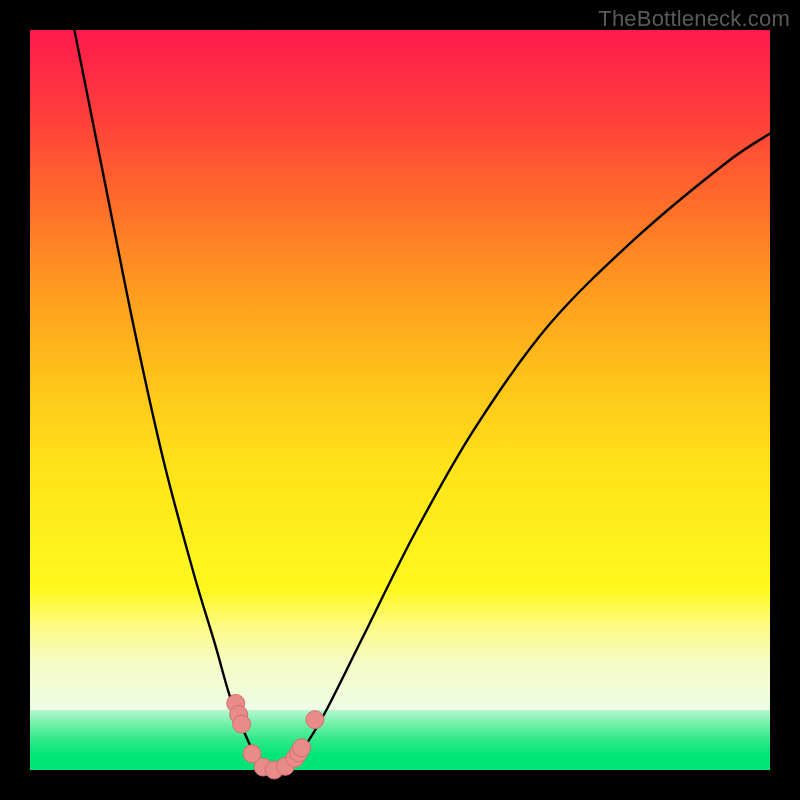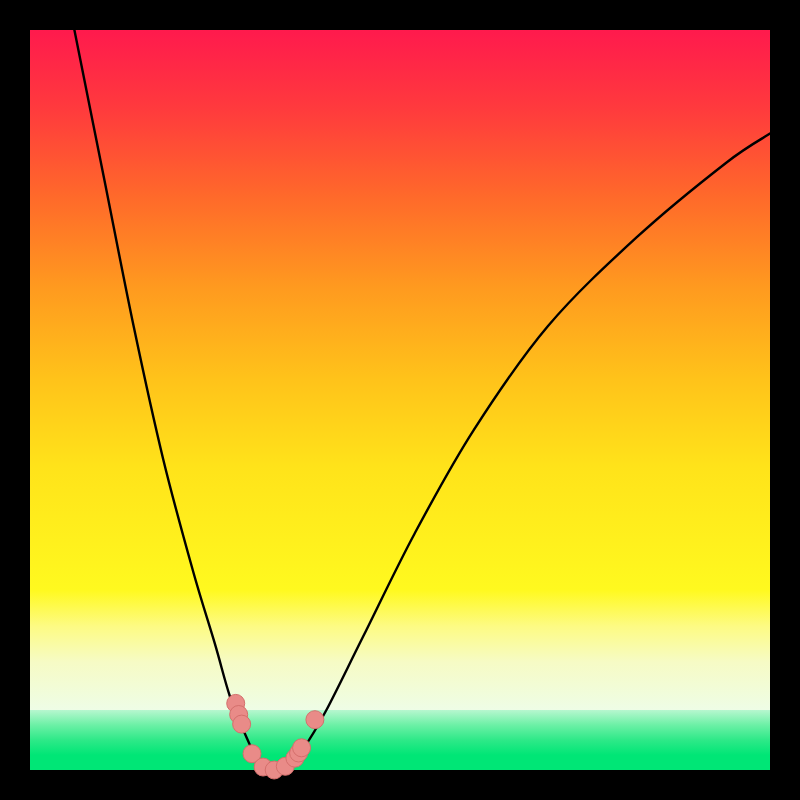--- a/index.html
+++ b/index.html
@@ -101,13 +101,14 @@
           <circle cx="233.10" cy="737.04" r="9" fill="#e98b88" stroke="#d46f6c" stroke-width="1"></circle>
           <circle cx="244.20" cy="740.00" r="9" fill="#e98b88" stroke="#d46f6c" stroke-width="1"></circle>
           <circle cx="255.30" cy="736.30" r="9" fill="#e98b88" stroke="#d46f6c" stroke-width="1"></circle>
           <circle cx="264.92" cy="728.16" r="9" fill="#e98b88" stroke="#d46f6c" stroke-width="1"></circle>
           <circle cx="268.62" cy="722.98" r="9" fill="#e98b88" stroke="#d46f6c" stroke-width="1"></circle>
           <circle cx="271.58" cy="717.80" r="9" fill="#e98b88" stroke="#d46f6c" stroke-width="1"></circle>
           <circle cx="284.90" cy="689.68" r="9" fill="#e98b88" stroke="#d46f6c" stroke-width="1"></circle>
         </g>
     </svg>
   </div>
+  <div class="watermark">TheBottleneck.com</div>
 </div>
 
 </body></html>

